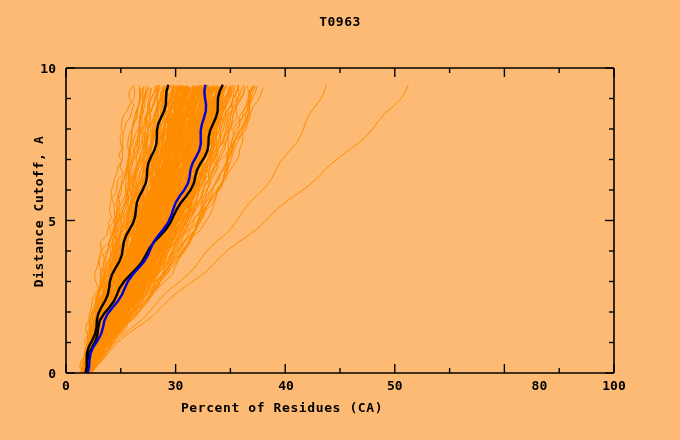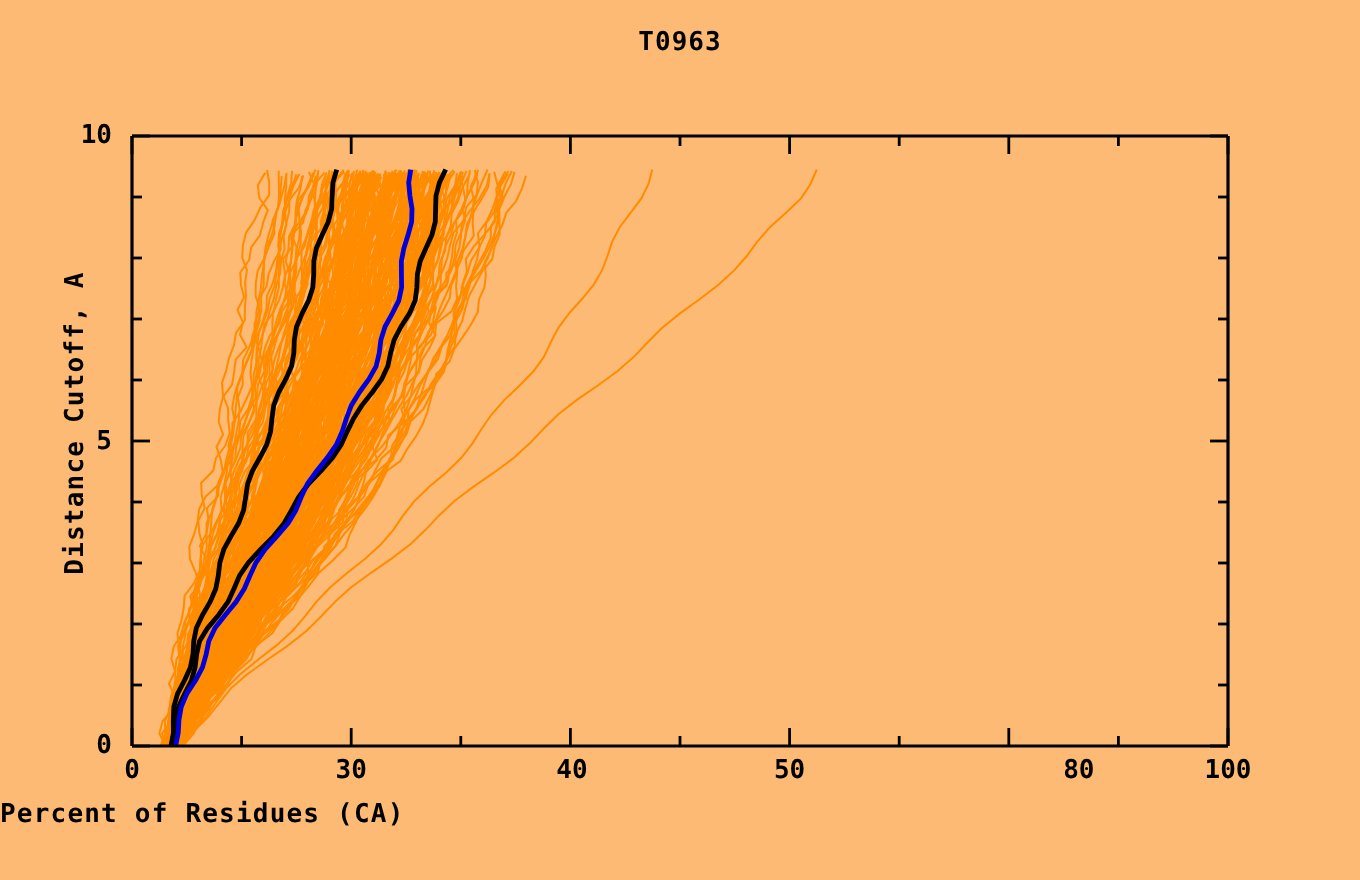--- a/index.html
+++ b/index.html
@@ -36,20 +36,21 @@
     font-weight: bold;
     letter-spacing: 0.5px;
     color: #000000;
     font-family: "DejaVu Sans Mono", "Liberation Mono", monospace;
   }
   .x-axis-label {
     position: absolute;
     left: 0;
     top: 400px;
     width: 564px;
+    text-align: center;
     font-size: 13px;
     font-weight: bold;
     letter-spacing: 0.6px;
     color: #000000;
     font-family: "DejaVu Sans Mono", "Liberation Mono", monospace;
   }
   .y-axis-label {
     position: absolute;
     left: -82px;
     top: 204px;

